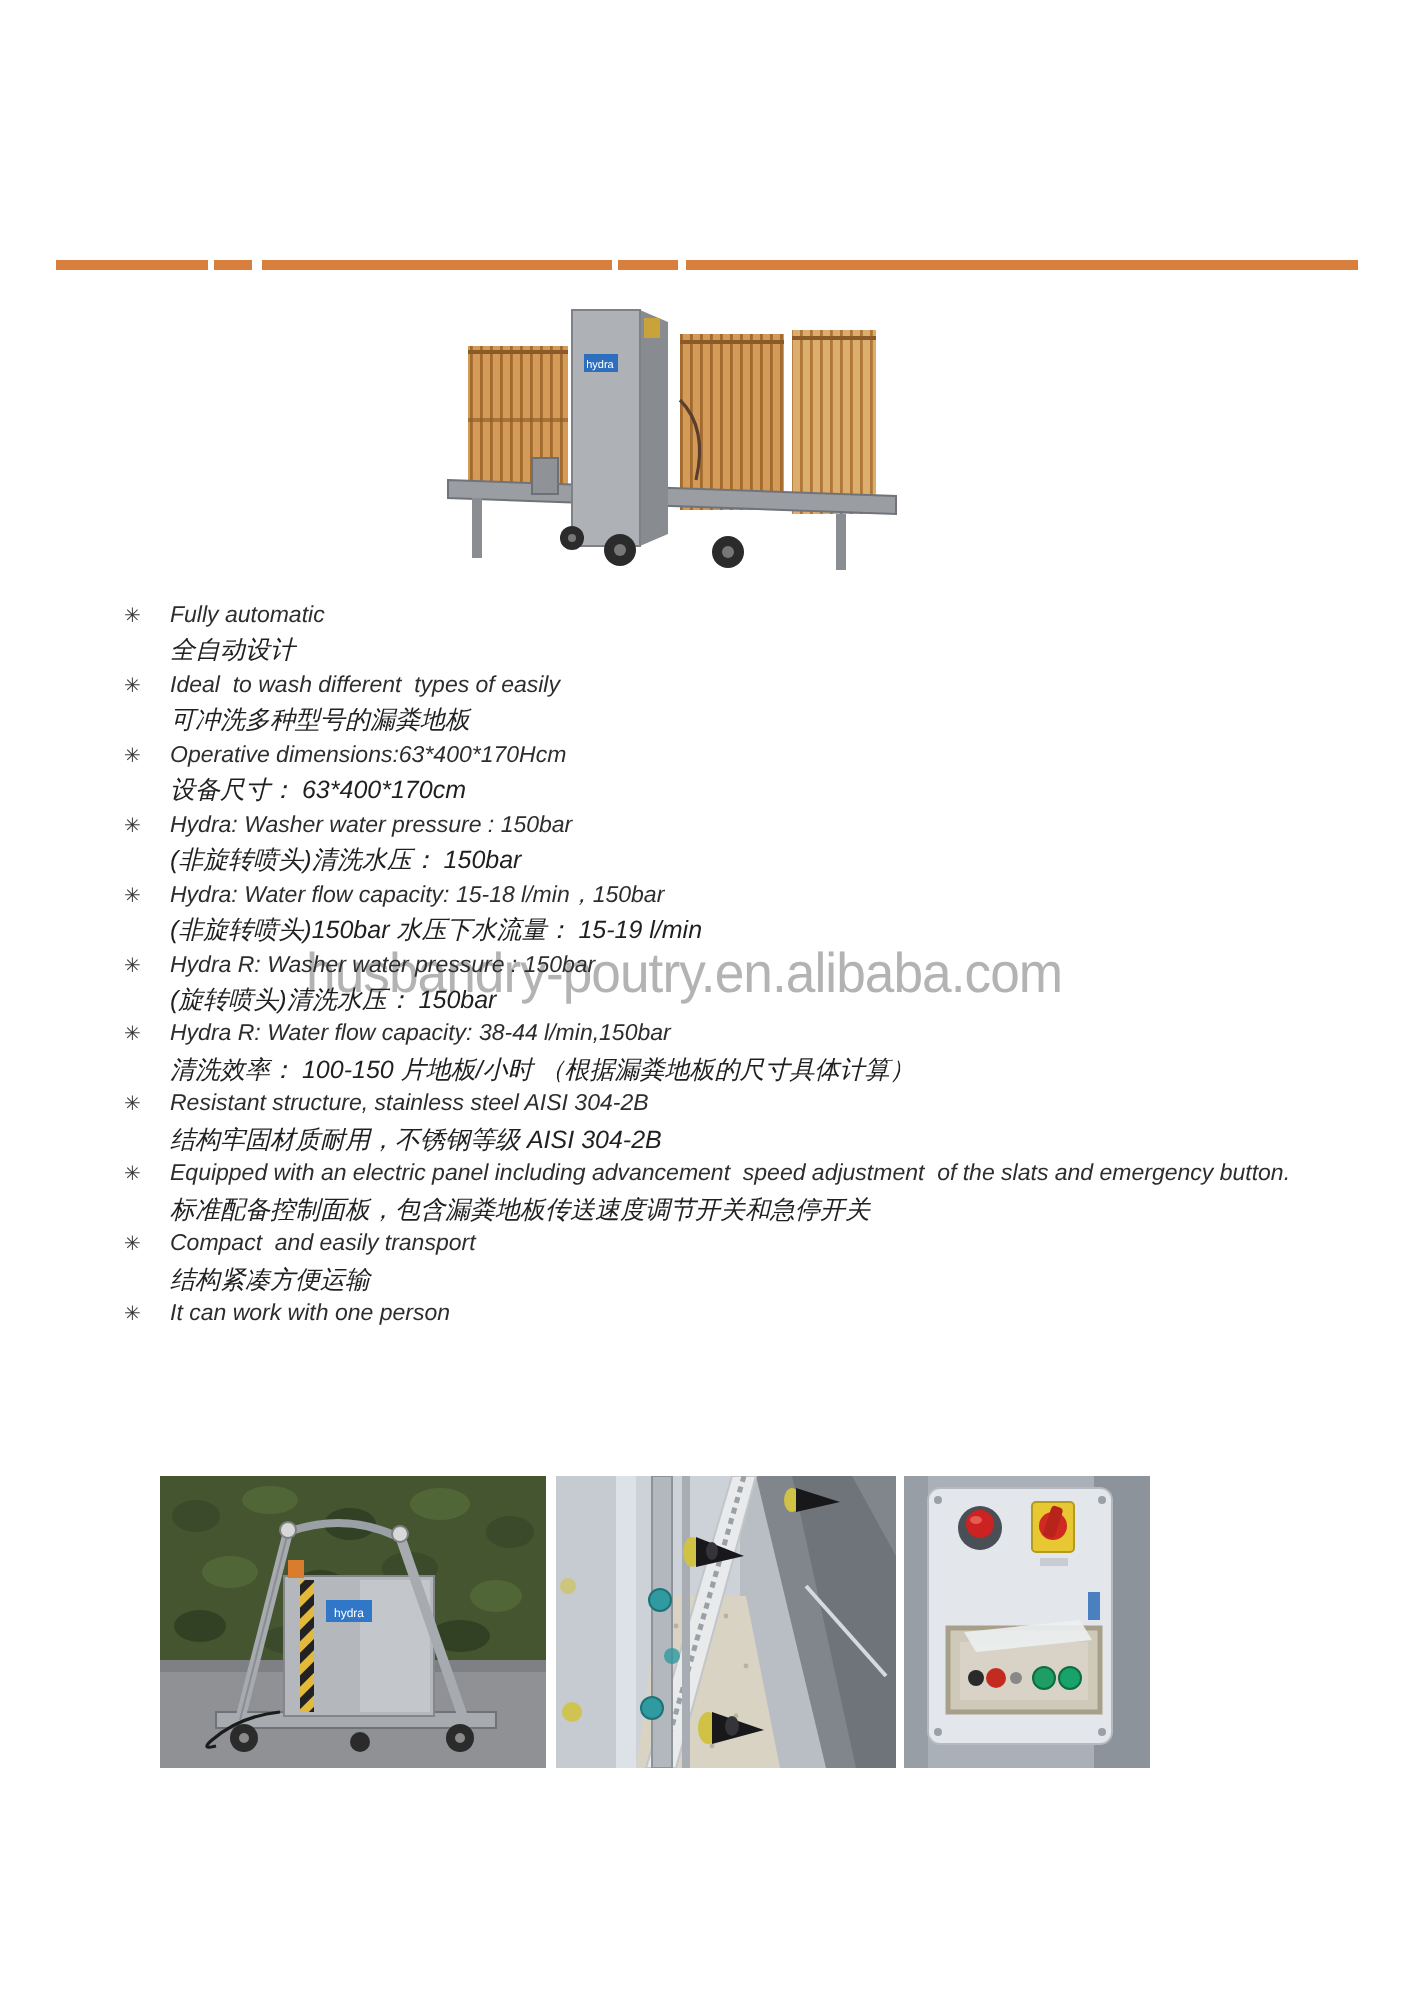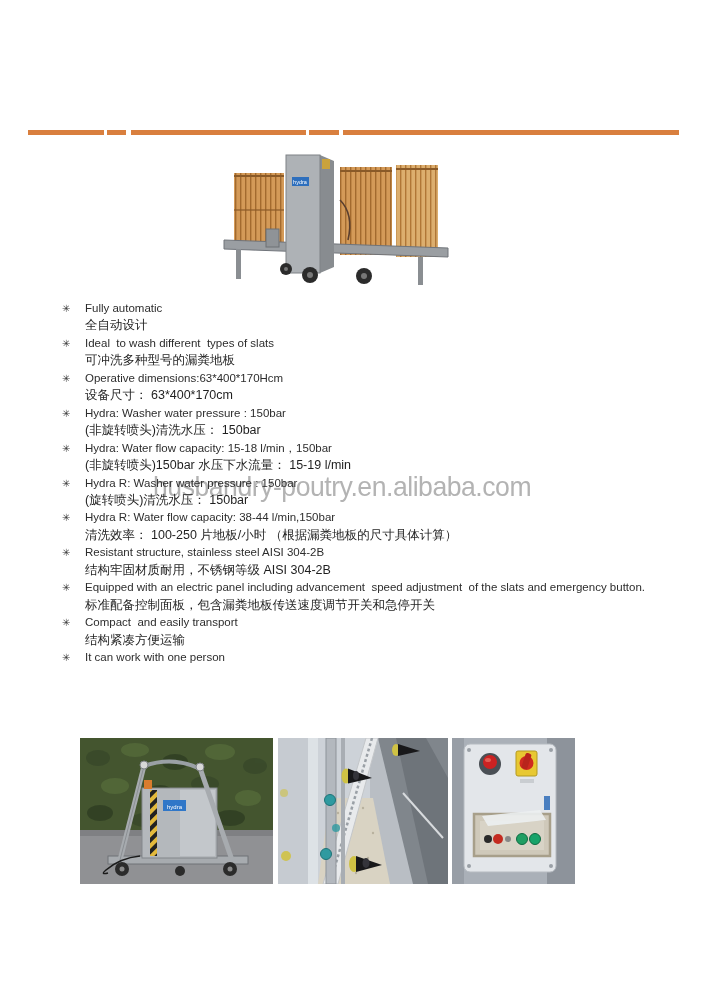--- a/index.html
+++ b/index.html
@@ -19,21 +19,21 @@
 
   .watermark{position:absolute;left:153px;top:471px;font-size:28px;color:#a6a6a6;opacity:.85;
              letter-spacing:-0.5px;white-space:nowrap;transform:scaleX(.95);transform-origin:left top;
              z-index:1;pointer-events:none;}
 
   .features{position:absolute;left:62px;top:300px;width:608px;z-index:2;}
   .feature-line{display:flex;line-height:17.45px;}
   .feature-line.en{font-size:11.5px;color:#2d2d2d;}
   .feature-line.zh{font-size:12.5px;color:#1f1f1f;justify-content:flex-end;}
   .bullet{flex:0 0 23px;font-size:10px;color:#3a3a3a;}
-  .feature-text{flex:1;white-space:pre-wrap;}
+  .feature-text{flex:1;white-space:pre-wrap;font-style:italic;}
 
   .gallery{position:absolute;left:0;top:738px;width:707px;height:146px;}
   .photo{position:absolute;top:0;height:146px;}
   .photo1{left:80px;width:193px;}
   .photo2{left:278px;width:170px;}
   .photo3{left:452px;width:123px;}
   svg{display:block;}
 </style>
 </head>
 <body>
@@ -109,21 +109,21 @@
       <div class="feature-line en">
         <span class="bullet">✳</span>
         <span class="feature-text">Fully automatic</span>
       </div>
       <div class="feature-line zh">
         <span class="bullet"></span>
         <span class="feature-text">全自动设计</span>
       </div>
       <div class="feature-line en">
         <span class="bullet">✳</span>
-        <span class="feature-text">Ideal  to wash different  types of slats</span>
+        <span class="feature-text">Ideal  to wash different  types of easily</span>
       </div>
       <div class="feature-line zh">
         <span class="bullet"></span>
         <span class="feature-text">可冲洗多种型号的漏粪地板</span>
       </div>
       <div class="feature-line en">
         <span class="bullet">✳</span>
         <span class="feature-text">Operative dimensions:63*400*170Hcm</span>
       </div>
       <div class="feature-line zh">
@@ -153,21 +153,21 @@
       <div class="feature-line zh">
         <span class="bullet"></span>
         <span class="feature-text">(旋转喷头)清洗水压： 150bar</span>
       </div>
       <div class="feature-line en">
         <span class="bullet">✳</span>
         <span class="feature-text">Hydra R: Water flow capacity: 38-44 l/min,150bar</span>
       </div>
       <div class="feature-line zh">
         <span class="bullet"></span>
-        <span class="feature-text">清洗效率： 100-250 片地板/小时 （根据漏粪地板的尺寸具体计算）</span>
+        <span class="feature-text">清洗效率： 100-150 片地板/小时 （根据漏粪地板的尺寸具体计算）</span>
       </div>
       <div class="feature-line en">
         <span class="bullet">✳</span>
         <span class="feature-text">Resistant structure, stainless steel AISI 304-2B</span>
       </div>
       <div class="feature-line zh">
         <span class="bullet"></span>
         <span class="feature-text">结构牢固材质耐用，不锈钢等级 AISI 304-2B</span>
       </div>
       <div class="feature-line en">

